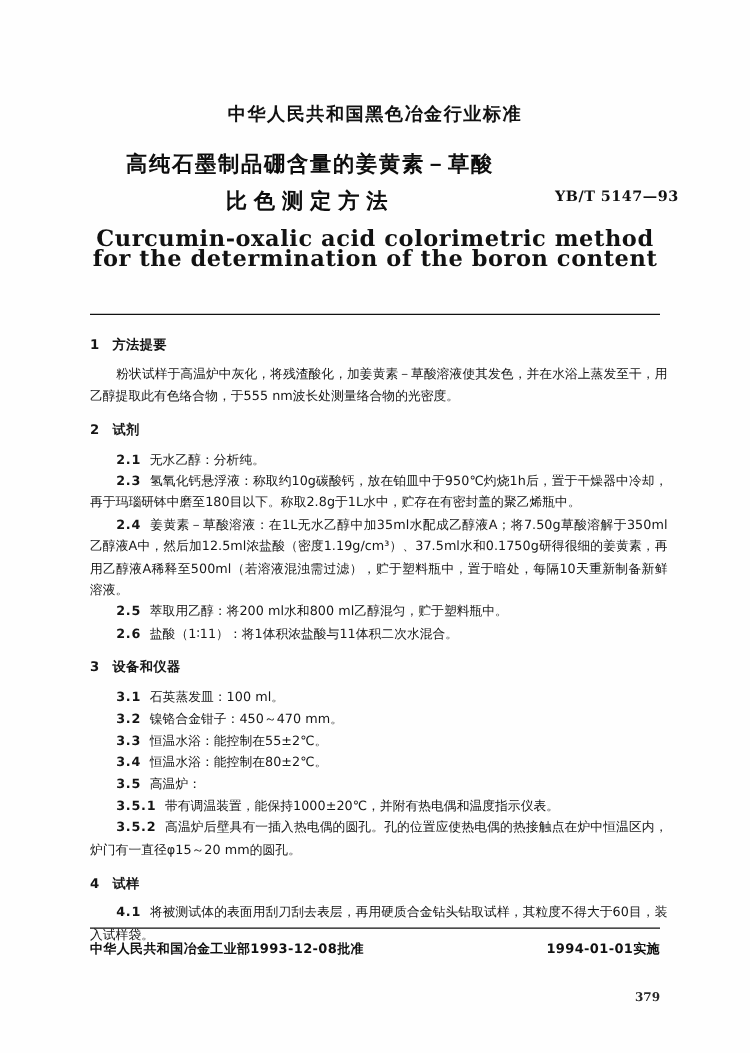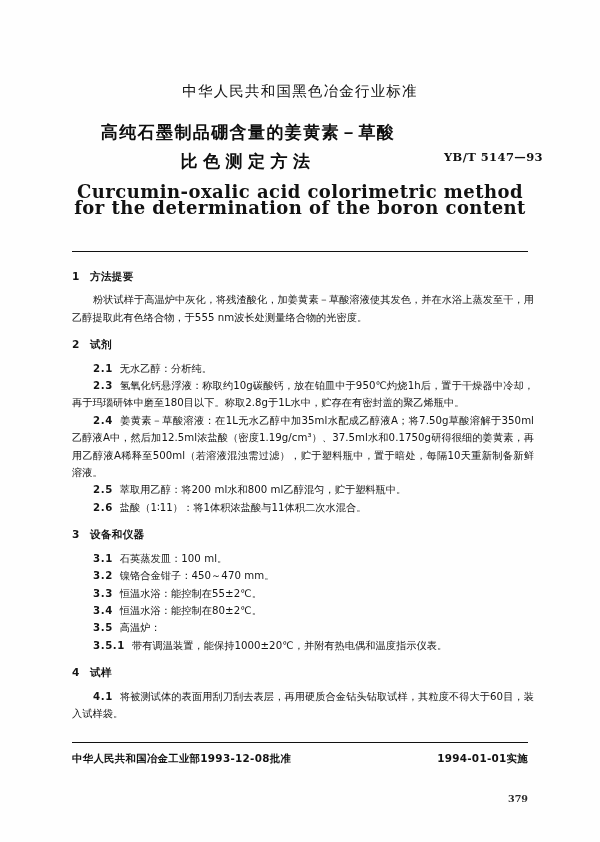--- a/index.html
+++ b/index.html
@@ -24,21 +24,21 @@
     background: #fefefe;
   }
 
   
   .hdr-authority {
     position: absolute;
     left: 0; right: 0;
     top: 82px;
     text-align: center;
     font-size: 14.5px;
-    font-weight: 400;
+    font-weight: 700;
     letter-spacing: 1.2px;
     color: #111;
   }
   .title-zone {
     position: absolute;
     left: 72px;
     right: 60px;
     top: 118px;
     height: 64px;
   }
@@ -215,20 +215,21 @@
     <p class="sec-head">
       <span class="num">3</span><span>设备和仪器</span>
     </p>
     <div class="gap-sm"></div>
     <p class="clause"><span class="cnum">3.1</span><span>石英蒸发皿：100 ml。</span></p>
     <p class="clause"><span class="cnum">3.2</span><span>镍铬合金钳子：450～470 mm。</span></p>
     <p class="clause"><span class="cnum">3.3</span><span>恒温水浴：能控制在55±2℃。</span></p>
     <p class="clause"><span class="cnum">3.4</span><span>恒温水浴：能控制在80±2℃。</span></p>
     <p class="clause"><span class="cnum">3.5</span><span>高温炉：</span></p>
     <p class="clause"><span class="cnum">3.5.1</span><span>带有调温装置，能保持1000±20℃，并附有热电偶和温度指示仪表。</span></p>
+    <p class="clause"><span class="cnum">3.5.2</span><span>高温炉后壁具有一插入热电偶的圆孔。孔的位置应使热电偶的热接触点在炉中恒温区内，炉门有一直径φ15～20 mm的圆孔。</span></p>
 
     <div class="gap-md"></div>
 
     <p class="sec-head">
       <span class="num">4</span><span>试样</span>
     </p>
     <div class="gap-sm"></div>
     <p class="clause"><span class="cnum">4.1</span><span>将被测试体的表面用刮刀刮去表层，再用硬质合金钻头钻取试样，其粒度不得大于60目，装入试样袋。</span></p>
 
   </div>

